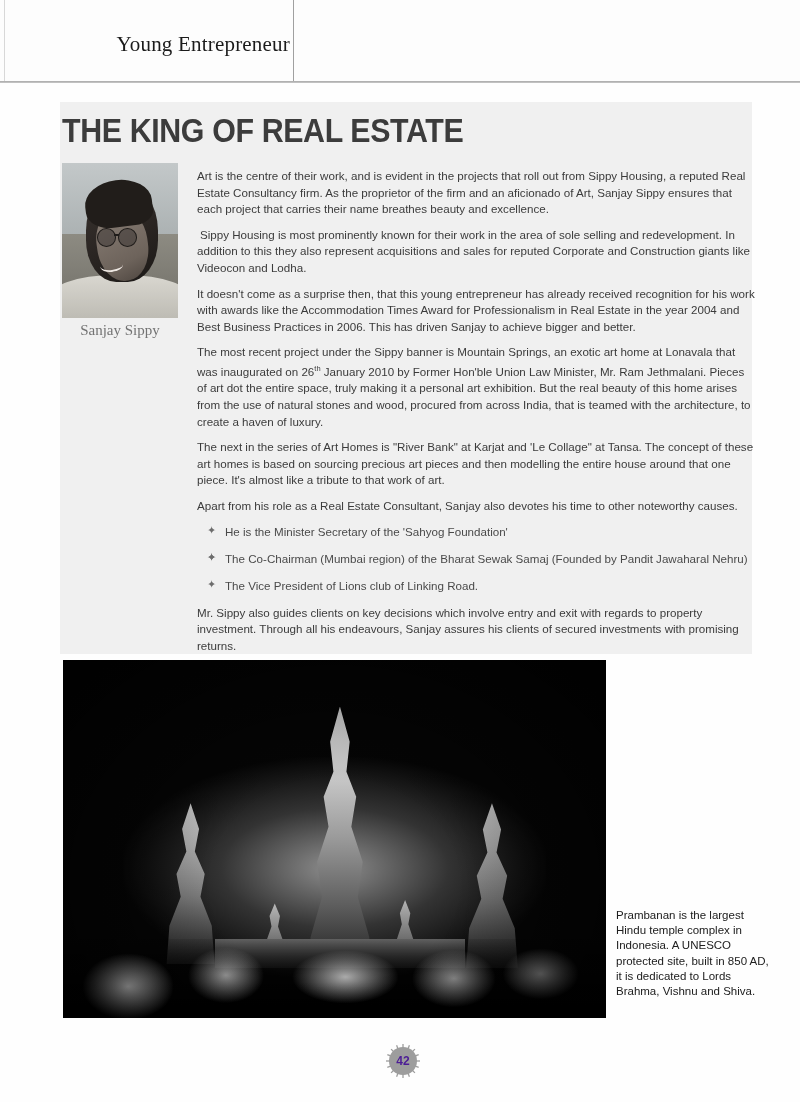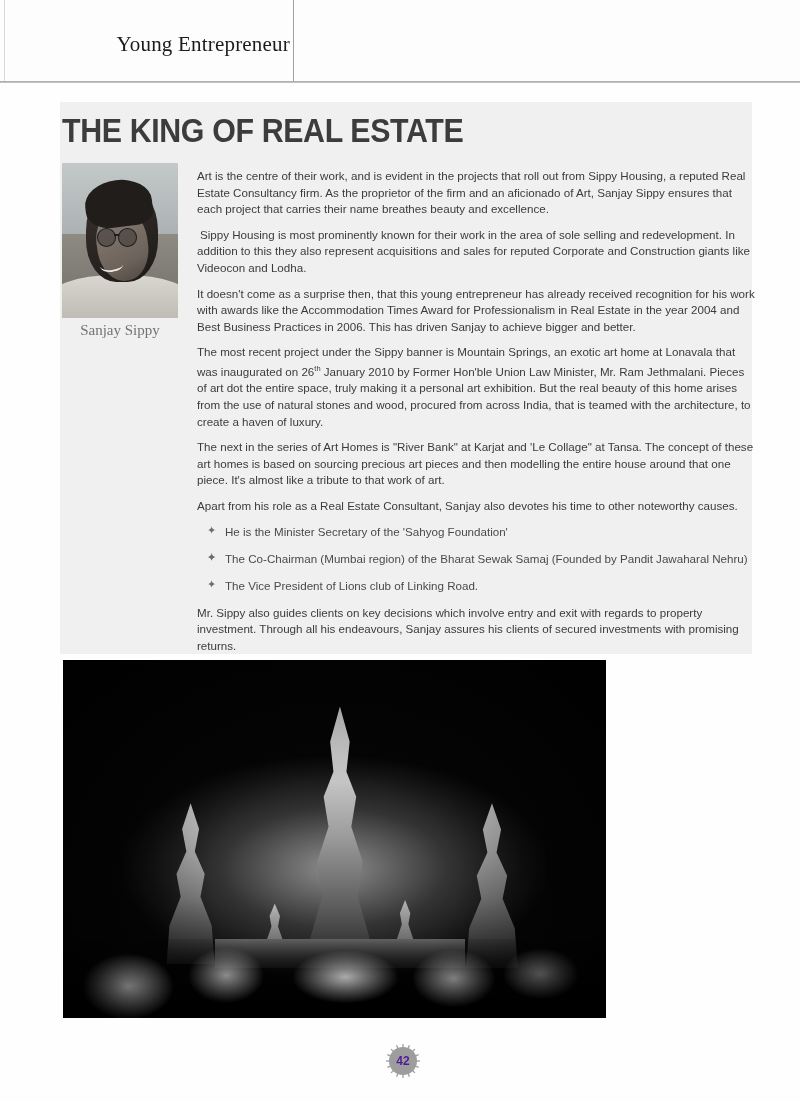--- a/index.html
+++ b/index.html
@@ -366,20 +366,21 @@
     <div class="spire left"></div>
     <div class="spire right"></div>
     <div class="spire small1"></div>
     <div class="spire small2"></div>
     <div class="spire center"></div>
     <div class="platform"></div>
     <div class="foliage"></div>
     <div class="darkveil"></div>
   </div>
 
+  <div class="photo-caption">Prambanan is the largest Hindu temple complex in Indonesia. A UNESCO protected site, built in 850 AD, it is dedicated to Lords Brahma, Vishnu and Shiva.</div>
 
   <div class="page-badge">
     <svg width="36" height="36" viewBox="0 0 36 36">
       <g stroke="#9d9d9d" stroke-width="1.3">
         <line x1="18" y1="1" x2="18" y2="6"></line>
         <line x1="24.4" y1="2.3" x2="22.6" y2="7"></line>
         <line x1="29.9" y1="6.1" x2="26.6" y2="9.5"></line>
         <line x1="33.7" y1="11.6" x2="29" y2="13.4"></line>
         <line x1="35" y1="18" x2="30" y2="18"></line>
         <line x1="33.7" y1="24.4" x2="29" y2="22.6"></line>

